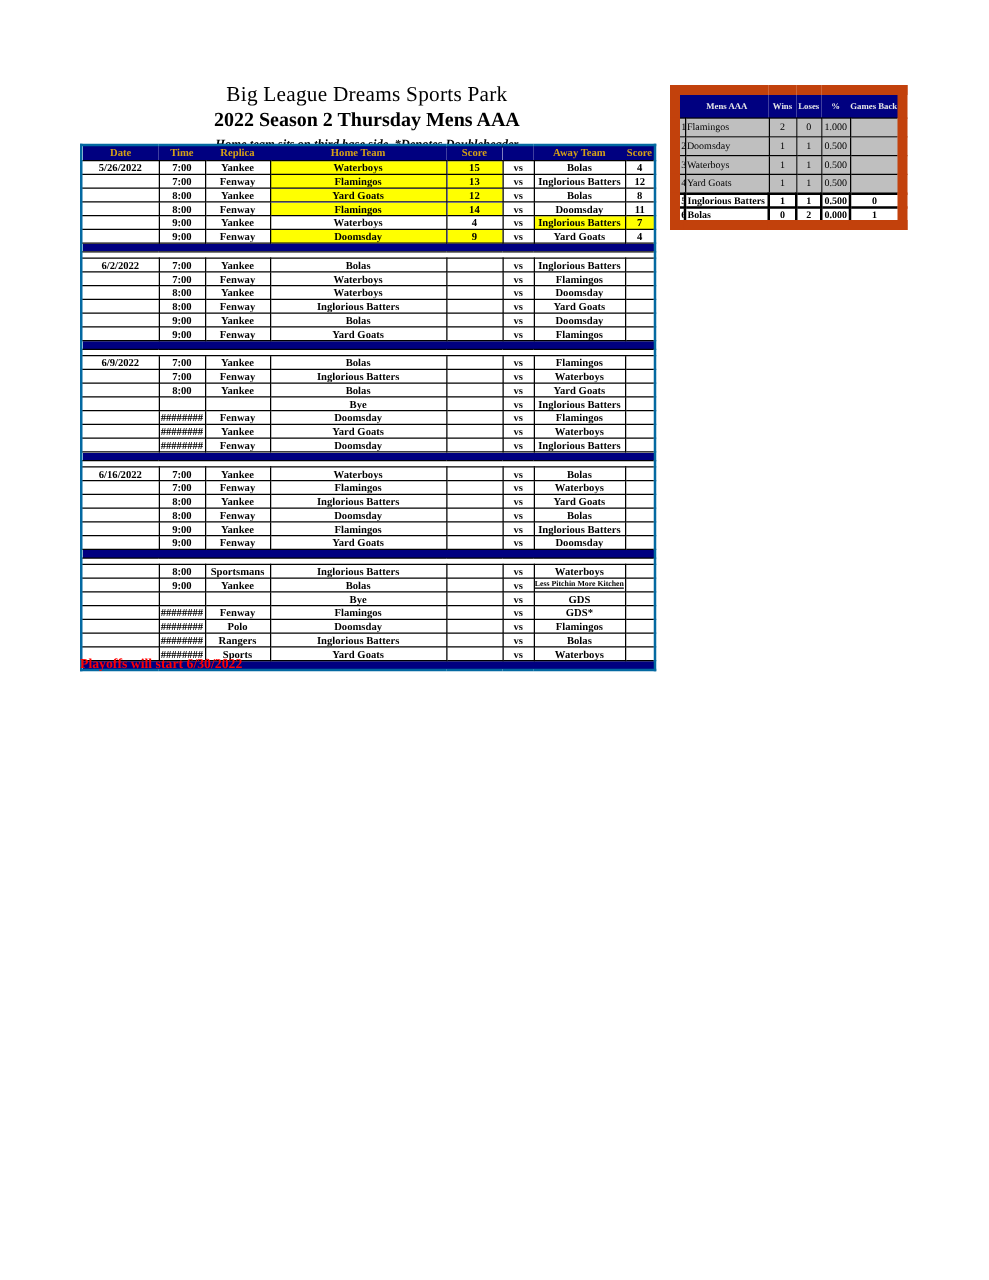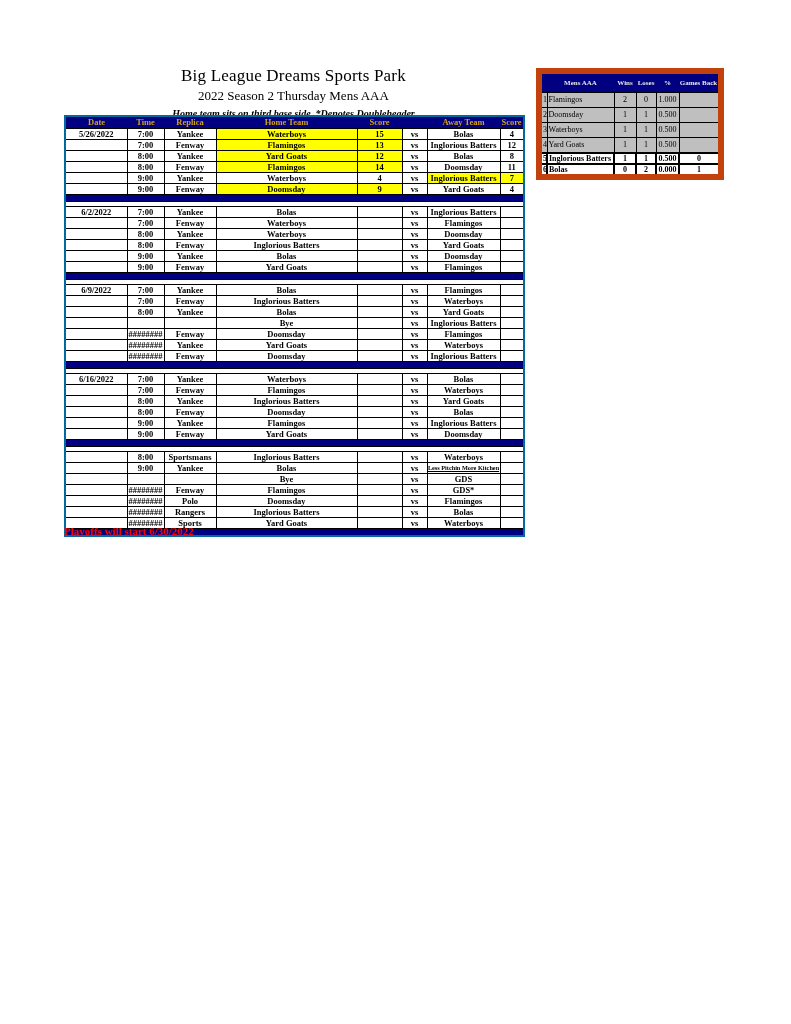--- a/index.html
+++ b/index.html
@@ -4,32 +4,32 @@
 <style>
   :root{
     --navy:#000080; --gold:#D4A017; --hl:#FFFF00; --grey:#BFBFBF; --red:#FF0000; --hdr:#E8E8E8;
   }
   *{margin:0;padding:0;box-sizing:border-box;}
   html,body{background:#fff;}
   body{width:791px;height:1024px;position:relative;font-family:"Liberation Serif",serif;color:#000;overflow:hidden;}
 
   .titles{position:absolute;left:64px;top:66px;width:459px;text-align:center;}
   .title{font-size:17px;font-weight:normal;letter-spacing:.2px;}
-  .subtitle{font-size:13px;font-weight:normal;margin-top:2px;}
+  .subtitle{font-size:16px;font-weight:bold;margin-top:2px;}
   .note{font-size:10px;font-weight:bold;font-style:italic;margin-top:4px;}
 
   table.sched{position:absolute;left:64px;top:115px;width:459px;border-collapse:collapse;table-layout:fixed;border:2px solid #0369a1;}
   .sched th{background:var(--navy);color:var(--gold);font-size:8.5px;font-weight:bold;height:11px;line-height:11px;border:none;padding:0;white-space:nowrap;overflow:hidden;}
   .sched td{border:1px solid #000;font-size:8.5px;font-weight:bold;text-align:center;height:10px;line-height:10px;padding:0;white-space:nowrap;overflow:hidden;}
   .sched tr.sep td{background:var(--navy);border-left:none;border-right:none;height:7px;}
   .sched tr.gap td{border-left:none;border-right:none;border-top:1px solid #000;border-bottom:1px solid #000;height:5px;background:#fff;}
   .sched td.hl{background:var(--hl);}
   .sched td.ul{text-decoration:underline;}
 
-  table.stand{position:absolute;left:536px;top:68px;width:182px;border-collapse:collapse;table-layout:fixed;border:6px solid #c2410c;}
+  table.stand{position:absolute;left:536px;top:68px;width:182px;border-collapse:collapse;table-layout:fixed;border:8px solid #c2410c;}
   .stand th{background:var(--navy);color:var(--hdr);font-size:7px;font-weight:bold;height:18px;line-height:18px;border:none;padding:0;white-space:nowrap;overflow:hidden;text-align:center;}
   .stand td{border:1px solid #000;font-size:8px;height:14px;line-height:14px;padding:0 1px;text-align:center;white-space:nowrap;overflow:hidden;}
   .stand tr.greyrow td{background:var(--grey);font-weight:normal;}
   .stand tr.boldrow td{background:#fff;font-weight:bold;height:9px;line-height:9px;border:2px solid #000;}
   .stand td.lft{text-align:left;}
 
   .footer-note{position:absolute;left:64px;top:525px;font-size:11px;font-weight:bold;color:var(--red);}
 </style>
 </head>
 <body>

